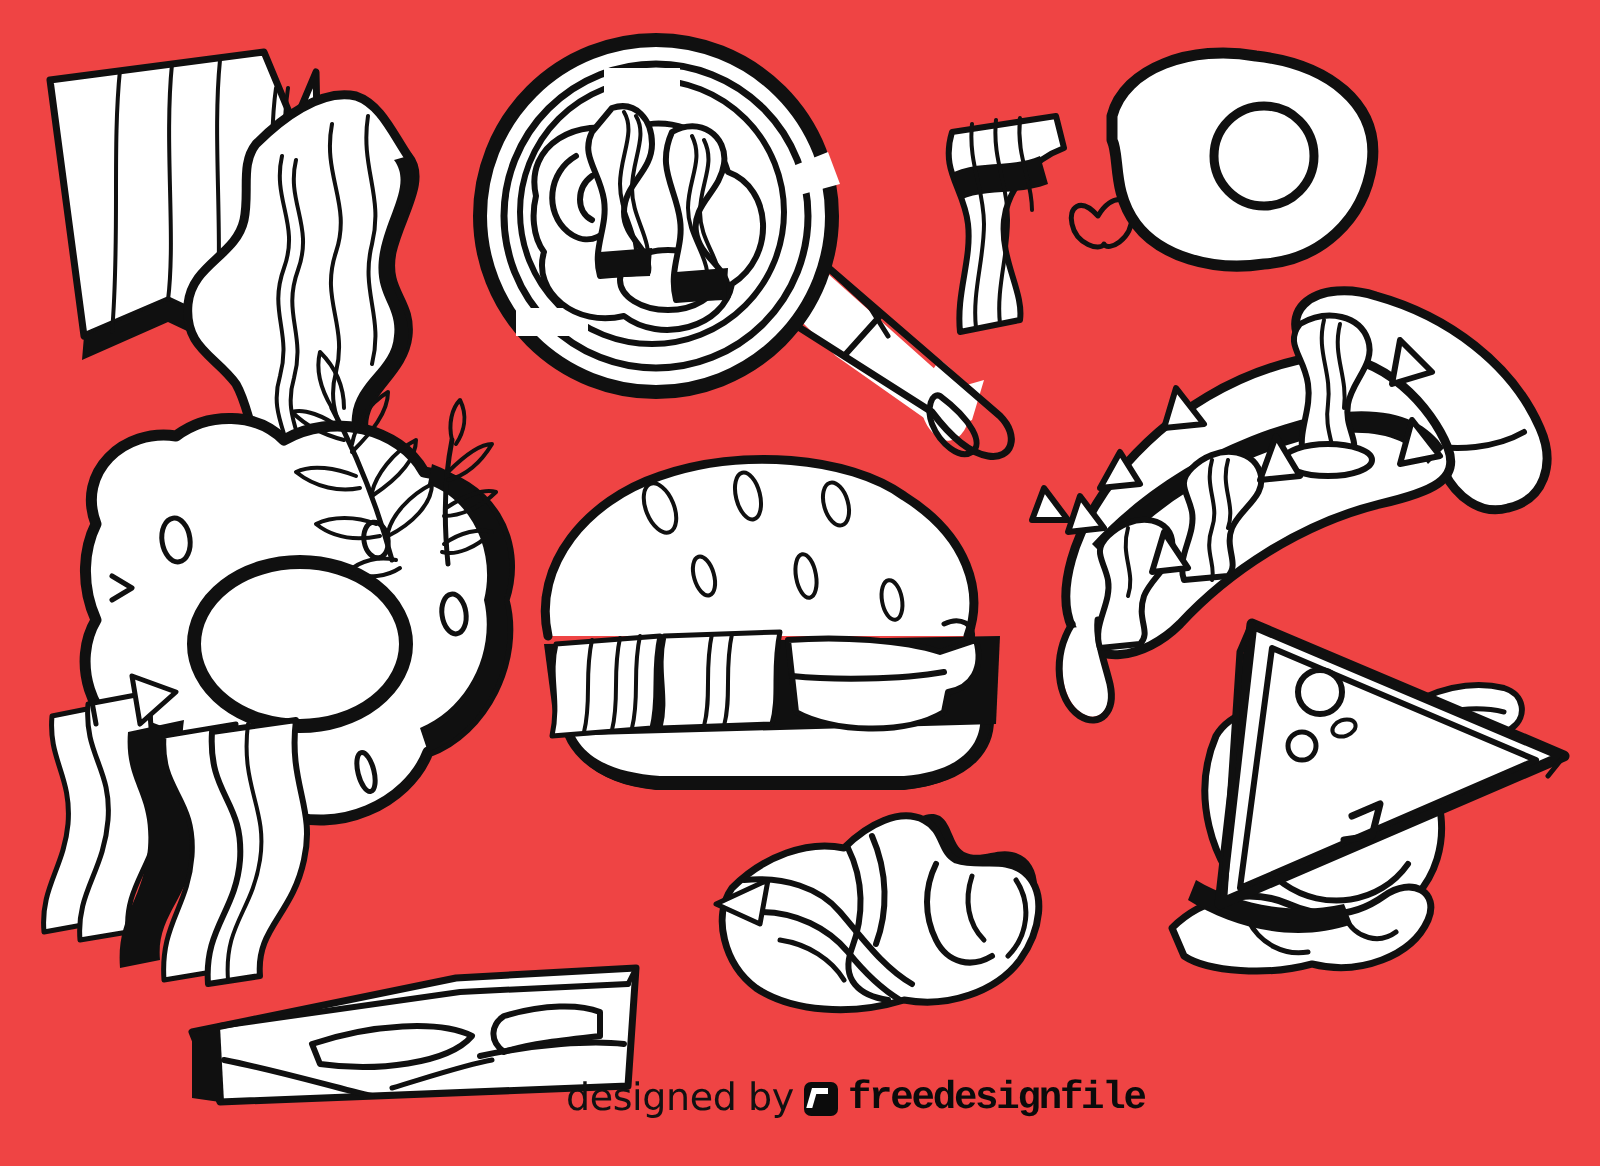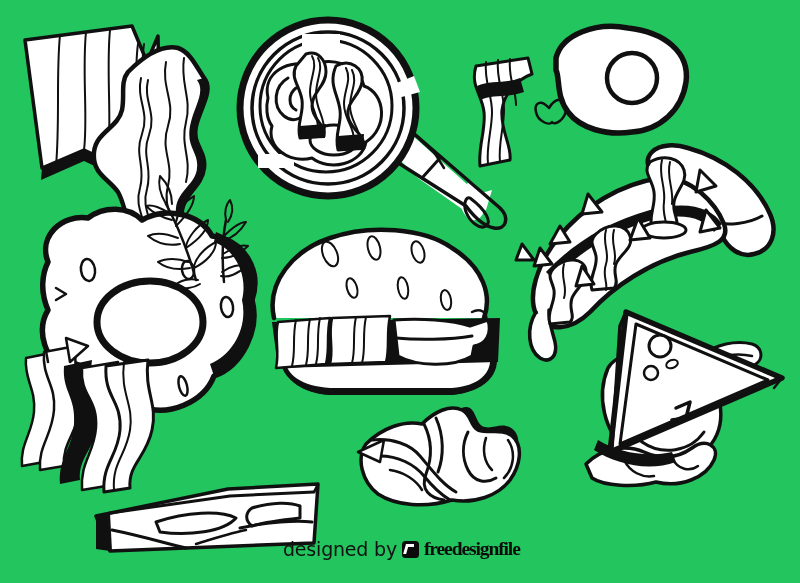--- a/index.html
+++ b/index.html
@@ -8,21 +8,21 @@
     padding: 0;
     background: #ffffff;
   }
   body {
     font-family: "Liberation Sans", sans-serif;
   }
   #canvas {
     position: relative;
     width: 800px;
     height: 583px;
-    background: #22c55e;
+    background: #ef4444;
     overflow: hidden;
   }
   #art {
     position: absolute;
     inset: 0;
     width: 800px;
     height: 583px;
     display: block;
   }
   .ink {
@@ -57,21 +57,21 @@
     gap: 5px;
     user-select: none;
   }
   #watermark .wm-text {
     font-family: "DejaVu Sans", sans-serif;
     font-size: 19px;
     color: #111111;
     letter-spacing: -0.2px;
   }
   #watermark .wm-brand {
-    font-family: Liberation Serif, serif;
+    font-family: Liberation Mono, monospace;
     font-size: 19.5px;
     font-weight: bold;
     color: #0b0b0b;
     letter-spacing: -1.1px;
   }
   #watermark .wm-logo {
     width: 17px;
     height: 17px;
     background: #0b0b0b;
     border-radius: 3.5px;

